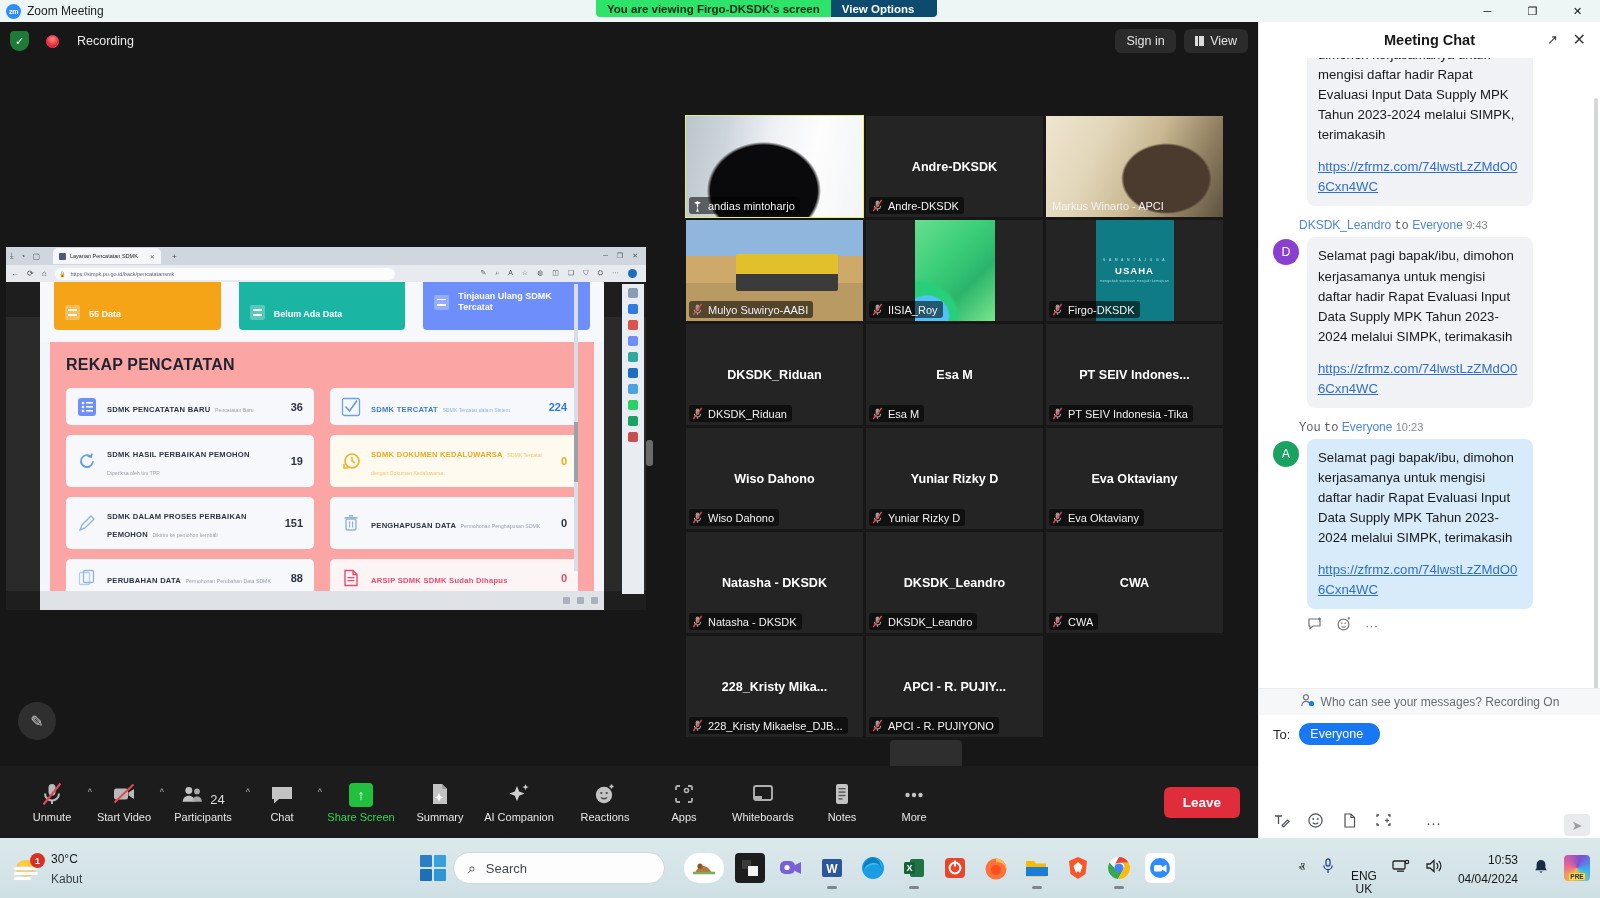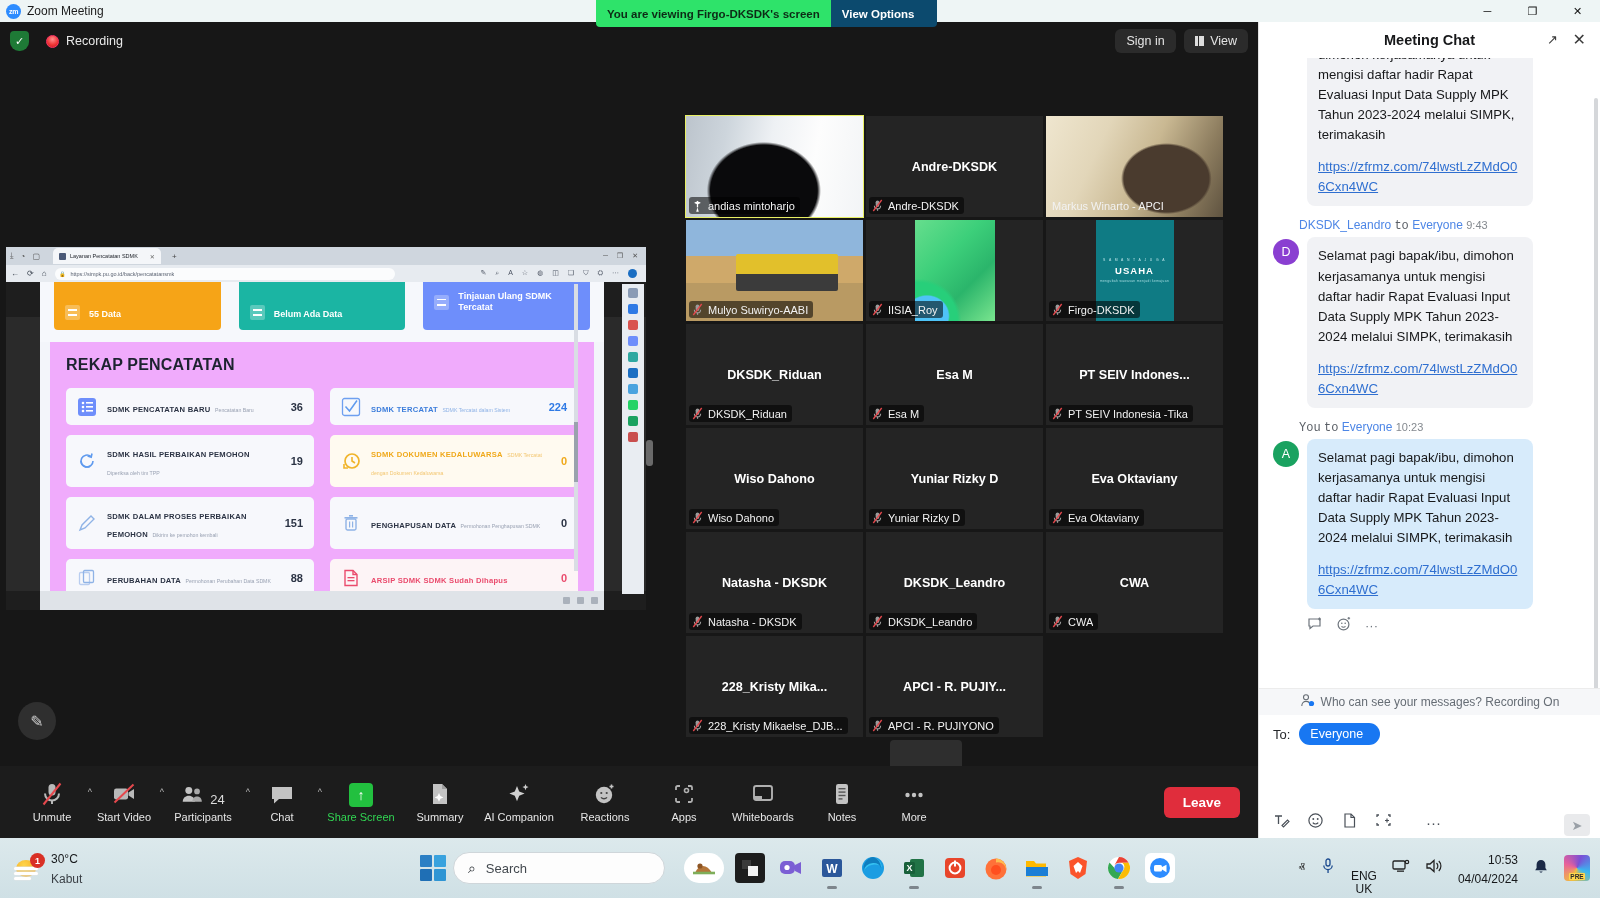--- a/index.html
+++ b/index.html
@@ -23,21 +23,21 @@
   }
   .win-title-text { font-size: 12px; color: #1b1b1b; }
   .win-ctrl-group { margin-left: auto; display: flex; height: 22px; }
   .win-ctrl {
     width: 45px; height: 22px; display: flex; align-items: center;
     justify-content: center; font-size: 11px; color: #111;
   }
 
   
   .share-banner {
-    position: absolute; left: 596px; top: 0px; height: 27px;
+    position: absolute; left: 596px; top: 0px; height: 17px;
     display: flex; align-items: stretch; z-index: 30;
     border-radius: 0 0 4px 4px; overflow: hidden;
   }
   .share-banner-green {
     background: #2ee36a; color: #0d2b16; font-size: 11.5px; font-weight: bold;
     display: flex; align-items: center; padding: 0 11px; white-space: nowrap;
   }
   .share-banner-dark {
     background: #0c4a6e; color: #fff; font-size: 11.5px; font-weight: bold;
     display: flex; align-items: center; gap: 12px; padding: 0 11px; white-space: nowrap;
@@ -53,21 +53,21 @@
   
   .meet-topbar {
     position: absolute; left: 0; top: 0; width: 1258px; height: 38px;
     display: flex; align-items: center; padding: 0 10px;
   }
   .enc-shield {
     width: 19px; height: 20px; background: #1e7a36;
     border-radius: 4px 4px 9px 9px; display: flex; align-items: center;
     justify-content: center; color: #fff; font-size: 11px;
   }
-  .rec-wrap { display: flex; align-items: center; gap: 7px; margin-left: 17px; }
+  .rec-wrap { display: flex; align-items: center; gap: 18px; margin-left: 17px; }
   .rec-dot {
     width: 13px; height: 13px; border-radius: 50%;
     background: radial-gradient(circle at 50% 30%, #ff8d8d 0%, #e33 60%, #b71c1c 100%);
     border: 1px solid #f36; 
   }
   .rec-label { color: #e9e9e9; font-size: 12.5px; }
   .topbar-right { margin-left: auto; display: flex; align-items: center; gap: 8px; }
   .pill-btn {
     background: #2b2b2b; color: #e4e4e4; font-size: 12.5px;
     border-radius: 6px; padding: 5px 11px; display: flex;
@@ -132,21 +132,21 @@
   .kpi .ico::before, .kpi .ico::after {
     content: ""; position: absolute; left: 3px; right: 3px; height: 1.6px;
     background: #fff;
   }
   .kpi .ico::before { top: 4px; }
   .kpi .ico::after { bottom: 4px; }
   .kpi.orange { background: #f6a417; margin-top: -14px; height: 56px; align-items: flex-end; padding-bottom: 10px; }
   .kpi.teal { background: #1bb5a3; margin-top: -14px; height: 56px; align-items: flex-end; padding-bottom: 10px;}
   .kpi.blue { background: #6e8efb; margin-top: -14px; height: 56px; align-items: center; }
 
-  .page-white { background: #f0abfc; margin: 0 10px; padding: 14px 16px 10px 16px; }
+  .page-white { background: #fca5a5; margin: 0 10px; padding: 14px 16px 10px 16px; }
   .recap-title { font-size: 16px; font-weight: bold; color: #1d2330; letter-spacing: .2px; margin-bottom: 14px; }
   .recap-grid { display: grid; grid-template-columns: 1fr 1fr; gap: 10px 16px; }
   .recap-card {
     background: #f7f8fc; border-radius: 5px; display: flex; align-items: center;
     gap: 10px; padding: 8px 11px; min-height: 37px;
   }
   .recap-card.warn { background: #fffaf0; }
   .recap-card.danger { background: #fdf4f6; }
   .rc-ico { width: 20px; height: 20px; flex: 0 0 20px; position: relative; }
   .rc-ico svg { width: 20px; height: 20px; display: block; }

